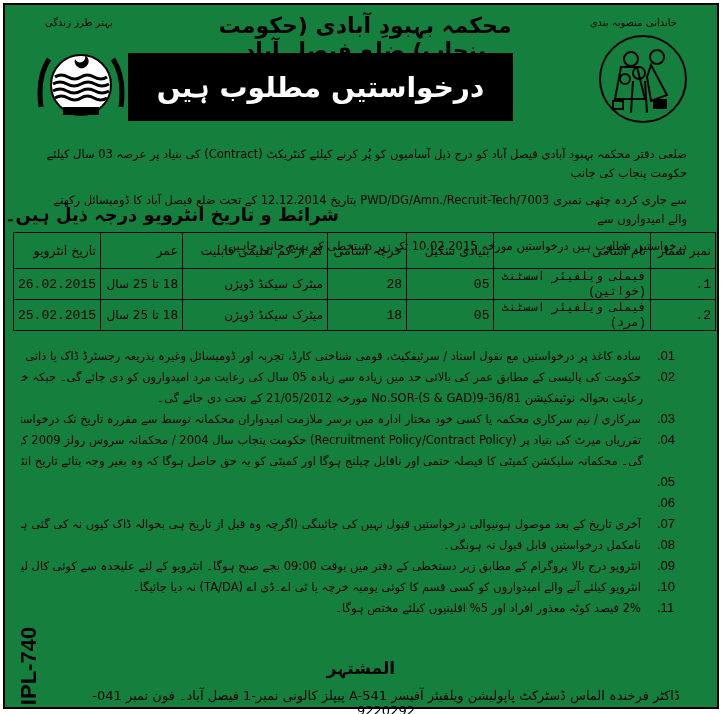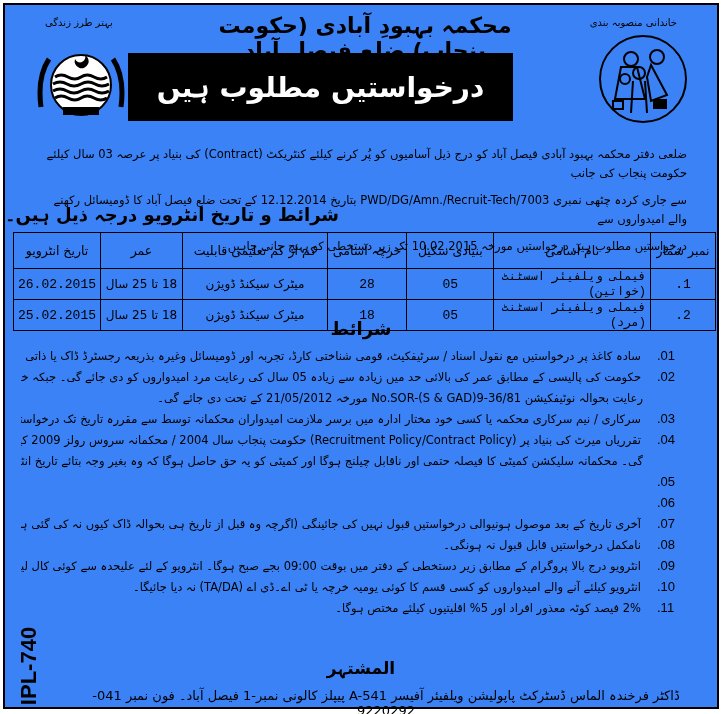--- a/index.html
+++ b/index.html
@@ -1,30 +1,30 @@
 <!DOCTYPE html>
 <html><head>
 <meta charset="utf-8">
 <style>
   html, body { margin:0; padding:0; background:#ffffff; }
   body { width:724px; height:714px; overflow:hidden; font-family:"DejaVu Sans", sans-serif; color:#000; }
-  .frame { position:absolute; left:3px; top:3px; width:716px; height:706px; border:2px solid #000; box-sizing:border-box; background:#3b82f6; }
+  .frame { position:absolute; left:3px; top:3px; width:716px; height:706px; border:2px solid #000; box-sizing:border-box; background:#15803d; }
   .rtl { direction:rtl; unicode-bidi:embed; }
   .tagline-left { position:absolute; left:40px; top:12px; font-size:10px; }
   .tagline-right { position:absolute; right:40px; top:12px; font-size:10px; }
   .logo { position:absolute; width:92px; height:92px; }
   .logo-left { left:30px; top:32px; }
   .logo-right { right:30px; top:30px; border:2px solid #000; border-radius:50%; width:88px; height:88px; box-sizing:border-box; }
   .dept-title { position:absolute; left:180px; width:360px; top:8px; text-align:center; font-size:22px; font-weight:bold; }
   .banner { position:absolute; left:123px; top:48px; width:385px; height:68px; background:#000; color:#fff; display:flex; align-items:center; justify-content:center; font-size:28px; font-weight:bold; }
   .intro { position:absolute; left:28px; right:22px; top:132px; font-size:11.5px; line-height:19px; text-align:right; }
   .intro p { margin:8px; }
   .table-heading { position:absolute; left:0; right:17px; top:199px; text-align:left; font-size:18px; font-weight:bold; }
   table.posts { position:absolute; left:8px; top:227px; width:703px; border-collapse:collapse; direction:rtl; font-size:12px; }
-  table.posts th, table.posts td { border:1px solid #000; text-align:center; height:25px; padding:0 4px; }
+  table.posts th, table.posts td { border:1px solid #000; text-align:right; height:25px; padding:0 4px; }
   table.posts th { font-weight:normal; height:35px; font-size:12.5px; }
   table.posts td.name { text-align:right;font-family:Liberation Mono, monospace; }
   table.posts td.num { font-family:Liberation Mono, monospace; font-size:13px; }
   .cond-heading { position:absolute; left:0; right:0; top:313px; text-align:center; font-size:18px; font-weight:bold; letter-spacing:4px; }
   .conditions { position:absolute; left:16px; right:26px; top:340px; font-size:11.5px; }
   .cond { position:relative; height:21px; display:flex; direction:rtl; align-items:center; }
   .cond .no { width:42px; text-align:left; direction:ltr; font-family:"Liberation Sans", sans-serif; font-size:13px; padding-left:4px; position:absolute; right:-8px; }
   .cond .txt { margin-right:50px; direction:rtl; text-align:right; white-space:nowrap; overflow:hidden; }
   .cond.cont .txt { margin-right:48px; }
   .ipl { position:absolute; left:10px; top:620px; width:26px; height:80px; }
@@ -107,21 +107,20 @@
         <td class="name">فیملی ویلفیئر اسسٹنٹ (مرد)</td>
         <td class="num">05</td>
         <td class="num">18</td>
         <td>میٹرک سیکنڈ ڈویژن</td>
         <td>18 تا 25 سال</td>
         <td class="num">25.02.2015</td>
       </tr>
     </tbody>
   </table>
 
-  <div class="cond-heading rtl">شرائط</div>
 
   <div class="conditions">
     <div class="cond">
       <span class="no">.01</span>
       <span class="txt">سادہ کاغذ پر درخواستیں مع نقول اسناد / سرٹیفکیٹ، قومی شناختی کارڈ، تجربہ اور ڈومیسائل وغیرہ بذریعہ رجسٹرڈ ڈاک یا ذاتی طور پر مقررہ تاریخ تک دفتر زیر دستخطی پہنچ جانی چاہیے۔</span>
     </div>
     <div class="cond">
       <span class="no">.02</span>
       <span class="txt">حکومت کی پالیسی کے مطابق عمر کی بالائی حد میں زیادہ سے زیادہ 05 سال کی رعایت مرد امیدواروں کو دی جائے گی۔ جبکہ خواتین کو 08 سال کی</span>
     </div>

